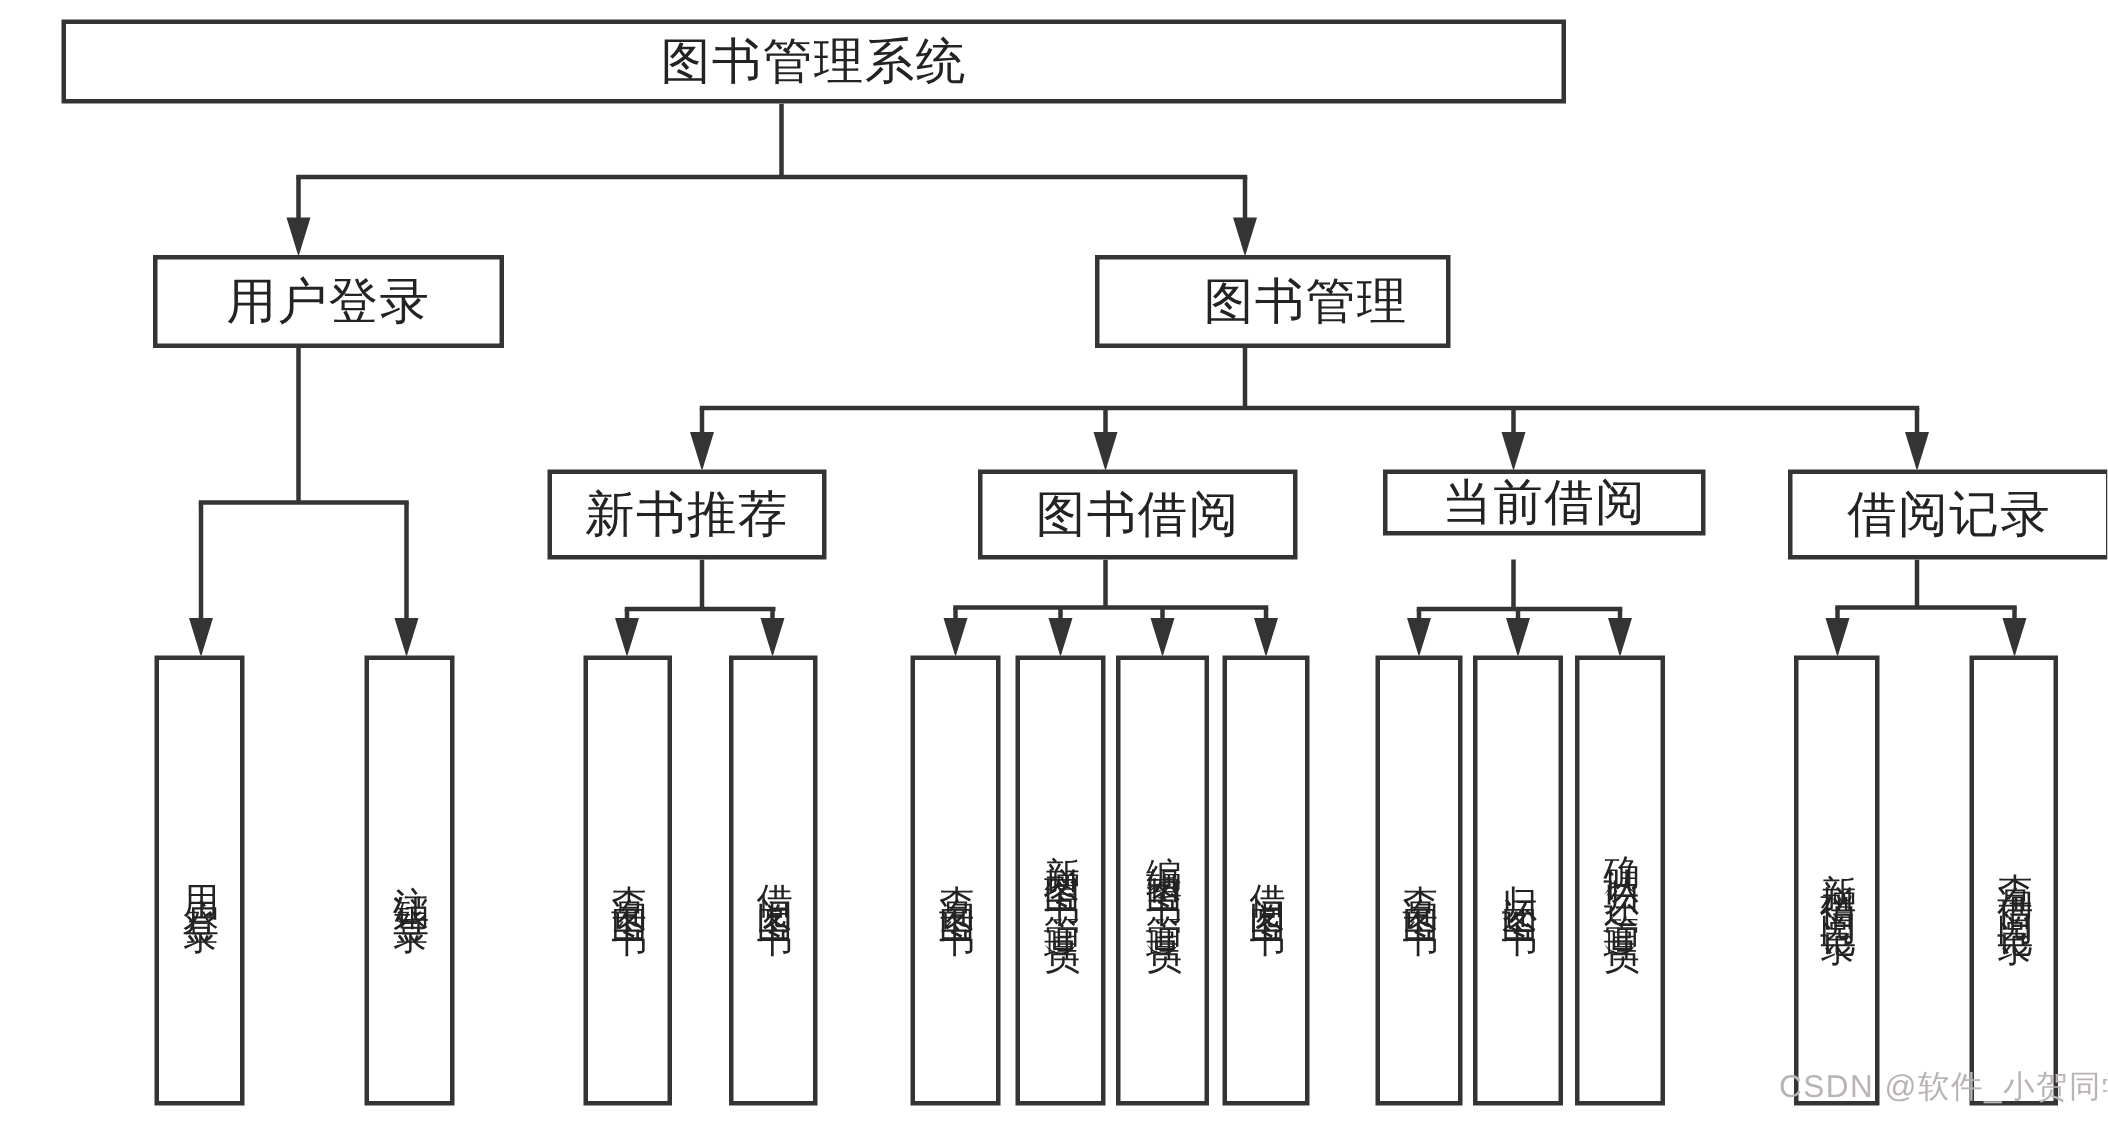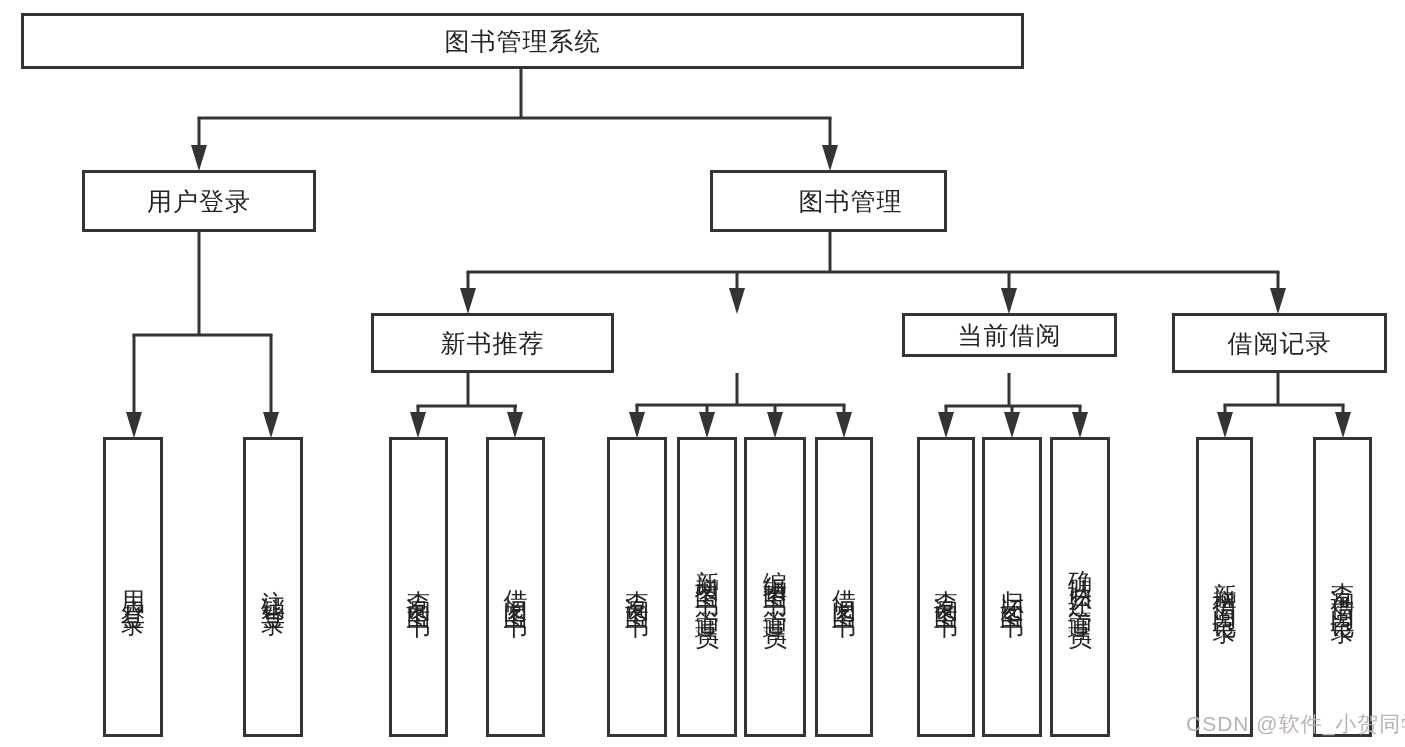--- a/index.html
+++ b/index.html
@@ -5,21 +5,21 @@
   html,body{margin:0;padding:0;background:#ffffff;}
   .stage{
     position:relative;width:1405px;height:747px;background:#ffffff;
     font-family:"Liberation Sans","DejaVu Sans",sans-serif;overflow:hidden;
   }
   .wires{position:absolute;left:0;top:0;}
   .node{
     position:absolute;box-sizing:border-box;border:3px solid #343434;background:#ffffff;
     display:flex;align-items:center;justify-content:center;color:#232323;
   }
-  .h-node{font-size:25px;letter-spacing:1px;white-space:nowrap;}
+  .h-node{font-size:33px;letter-spacing:1px;white-space:nowrap;margin-left:20px;}
   .v-node .vtext{
     writing-mode:vertical-rl;text-orientation:mixed;
     font-size:24px;letter-spacing:8px;line-height:1;white-space:nowrap;
   }
   .watermark{
     position:absolute;left:1186px;top:710px;z-index:5;
     color:#b9b3b3;font-size:21px;letter-spacing:1px;white-space:nowrap;
   }
 </style>
 </head>
@@ -101,21 +101,22 @@
       <path d="M1343,405 V414"></path>
         <polygon points="1335,412 1351,412 1343,438" fill="#343434" stroke="none"></polygon>
     </g>
   </svg>
 
   <div class="node h-node" style="left:21px;top:13px;width:1003px;height:56px;">图书管理系统</div>
 
   <div class="node h-node" style="left:82px;top:170px;width:234px;height:62px;">用户登录</div>
   <div class="node h-node" style="left:710px;top:170px;width:237px;height:62px;padding-left:44px;">图书管理</div>
 
-  <div class="node h-node" style="left:371px;top:313px;width:243px;height:60px;">新书推荐</div>
+  <div class="node h-node" style="left:345px;top:313px;width:186px;height:60px;">新书推荐</div>
+  <div class="node h-node" style="left:632px;top:313px;width:213px;height:60px;">图书借阅</div>
   <div class="node h-node" style="left:902px;top:313px;width:215px;height:44px;">当前借阅</div>
   <div class="node h-node" style="left:1172px;top:313px;width:215px;height:60px;">借阅记录</div>
 
   <div class="node v-node" style="left:103px;top:437px;width:60px;height:300px;">
     <span class="vtext">用户登录</span>
   </div>
   <div class="node v-node" style="left:243px;top:437px;width:60px;height:300px;">
     <span class="vtext">注销登录</span>
   </div>
 

